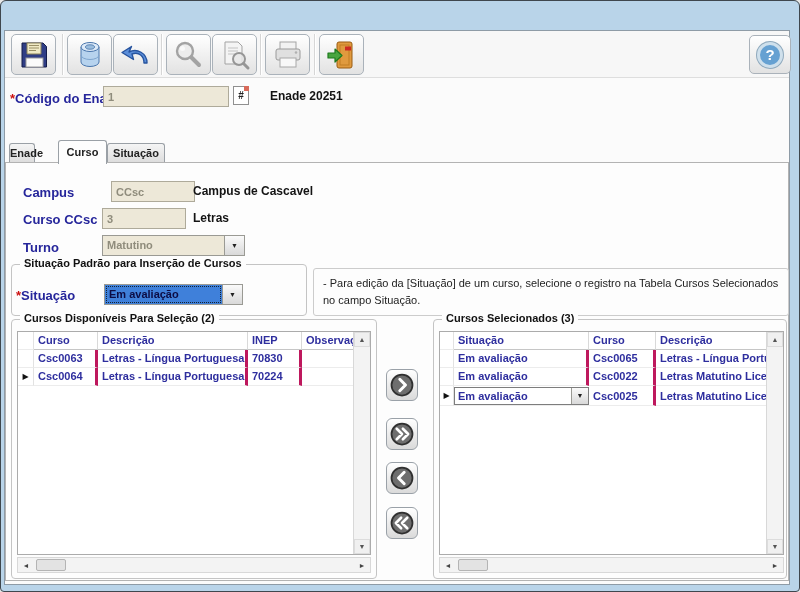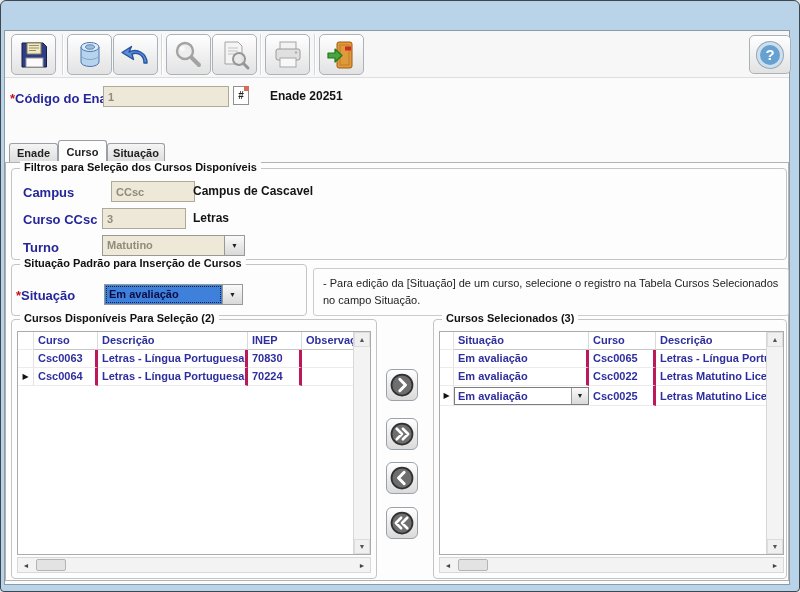--- a/index.html
+++ b/index.html
@@ -172,28 +172,25 @@
 
     <div class="flabel" style="left:5px; top:60px;">
       <span class="fstar">*</span><span>Código do Enade</span>
     </div>
     <input class="tfield" style="left: 98px; top: 55px; width: 126px;" readonly="" value="1">
     <div class="lookup">
       <span>#</span>
     </div>
     <div class="fdesc" style="left:255px; top:58px;padding-left:10px;">Enade 20251</div>
 
-    <div class="tab" style="left:4px; width:49px;">Enade</div>
+    <div class="tab" style="left:4px; width:26px;">Enade</div>
     <div class="tab active" style="left:53px; width:49px;">Curso</div>
     <div class="tab" style="left:102px; width:58px;">Situação</div>
     <div class="tabpanel"></div>
 
-    <div class="groupbox" style="left:6px; top:137px; width:776px; height:92px;">
-      <div class="gb-title">Filtros para Seleção dos Cursos Disponíveis</div>
-    </div>
     <div class="flabel" style="left:18px; top:154px; z-index:4;">Campus</div>
     <input class="tfield" style="left: 106px; top: 150px; width: 84px; z-index: 4;" readonly="" value="CCsc">
     <div class="fdesc" style="left:188px; top:153px; z-index:4;">Campus de Cascavel</div>
 
     <div class="flabel" style="left:18px; top:181px; z-index:4;">Curso CCsc</div>
     <input class="tfield" style="left: 97px; top: 177px; width: 84px; z-index: 4;" readonly="" value="3">
     <div class="fdesc" style="left:188px; top:180px; z-index:4;">Letras</div>
 
     <div class="flabel" style="left:18px; top:209px; z-index:4;">Turno</div>
     <div class="combo disabled" style="left:97px; top:204px; width:143px; z-index:4;">

